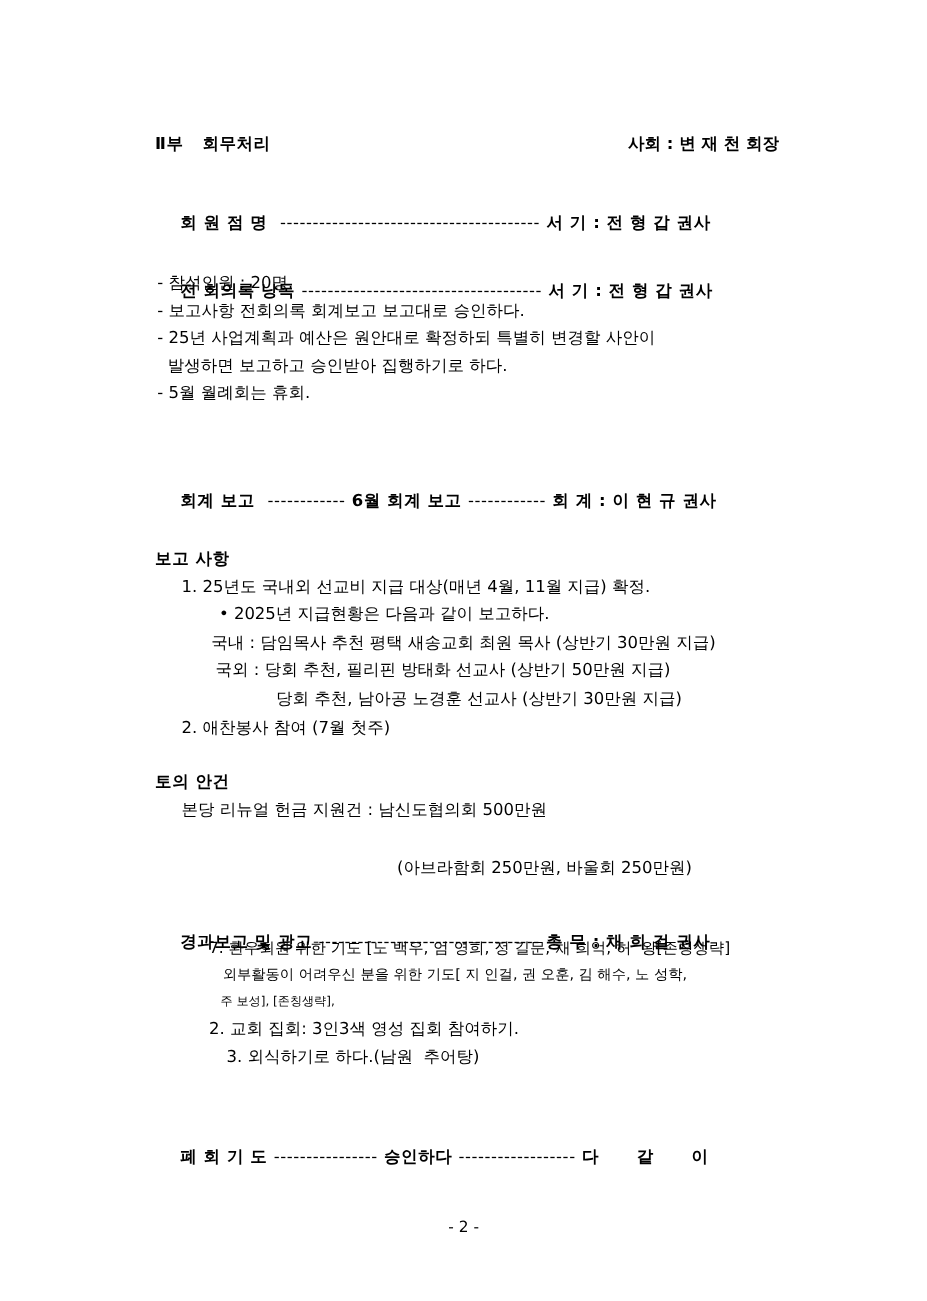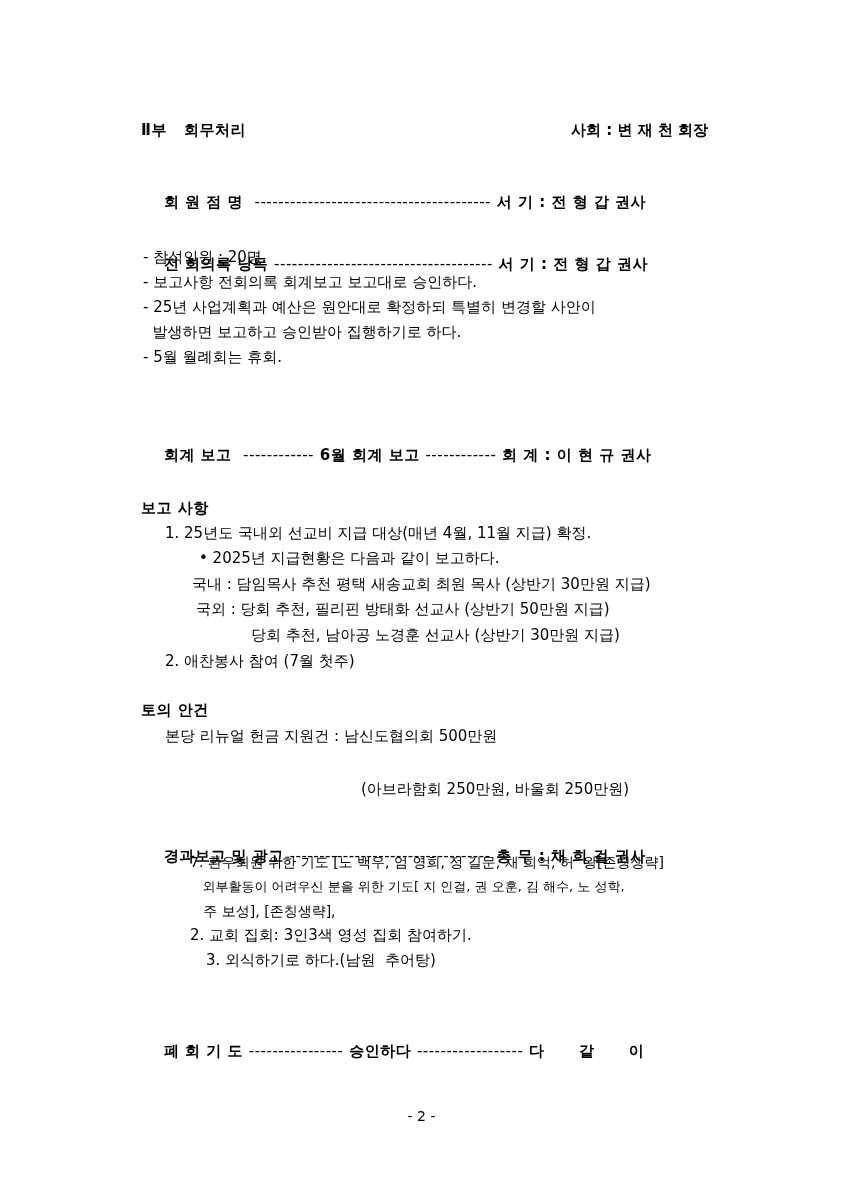--- a/index.html
+++ b/index.html
@@ -49,21 +49,21 @@
 
   <div class="line h" style="left:118px; top:700px;">토의 안건</div>
   <div class="line" style="left:165px; top:726px;">본당 리뉴얼 헌금 지원건 : 남신도협의회 500만원</div>
   <div class="line" style="left:361px; top:751px;margin-top:28px;">(아브라함회 250만원, 바울회 250만원)</div>
 
   <div class="line h" style="left:118px; top:826px;">
     <span>경과보고 및 광고</span> <span class="n">----------------------------------</span> <span>총 무 : 채 희 걸 권사</span>
   </div>
   <div class="line" style="left:190px; top:852px; font-size:14px;">7. 환우회원 위한 기도 [노 백우, 엄 영희, 정 길문, 채 희억, 허  왕[존칭생략]</div>
   <div class="line" style="left:190px; top:877px; font-size:13px;">   외부활동이 어려우신 분을 위한 기도[ 지 인걸, 권 오훈, 김 해수, 노 성학,</div>
-  <div class="line" style="left:190px; top:901px; font-size:14px;">   주 보성], [존칭생략],</div>
+  <div class="line" style="left:190px; top:901px; font-size:11px;">   주 보성], [존칭생략],</div>
   <div class="line" style="left:190px; top:925px;">2. 교회 집회: 3인3색 영성 집회 참여하기.</div>
   <div class="line" style="left:206px; top:950px;">3. 외식하기로 하다.(남원  추어탕)</div>
 
   <div class="line h" style="left:118px; top:1021px;">
     <span>폐 회 기 도</span> <span class="n">----------------</span> <span>승인하다</span> <span class="n">------------------</span> <span>다      같      이</span>
   </div>
 
   <div class="pagenum">- 2 -</div>
 </div>
 

